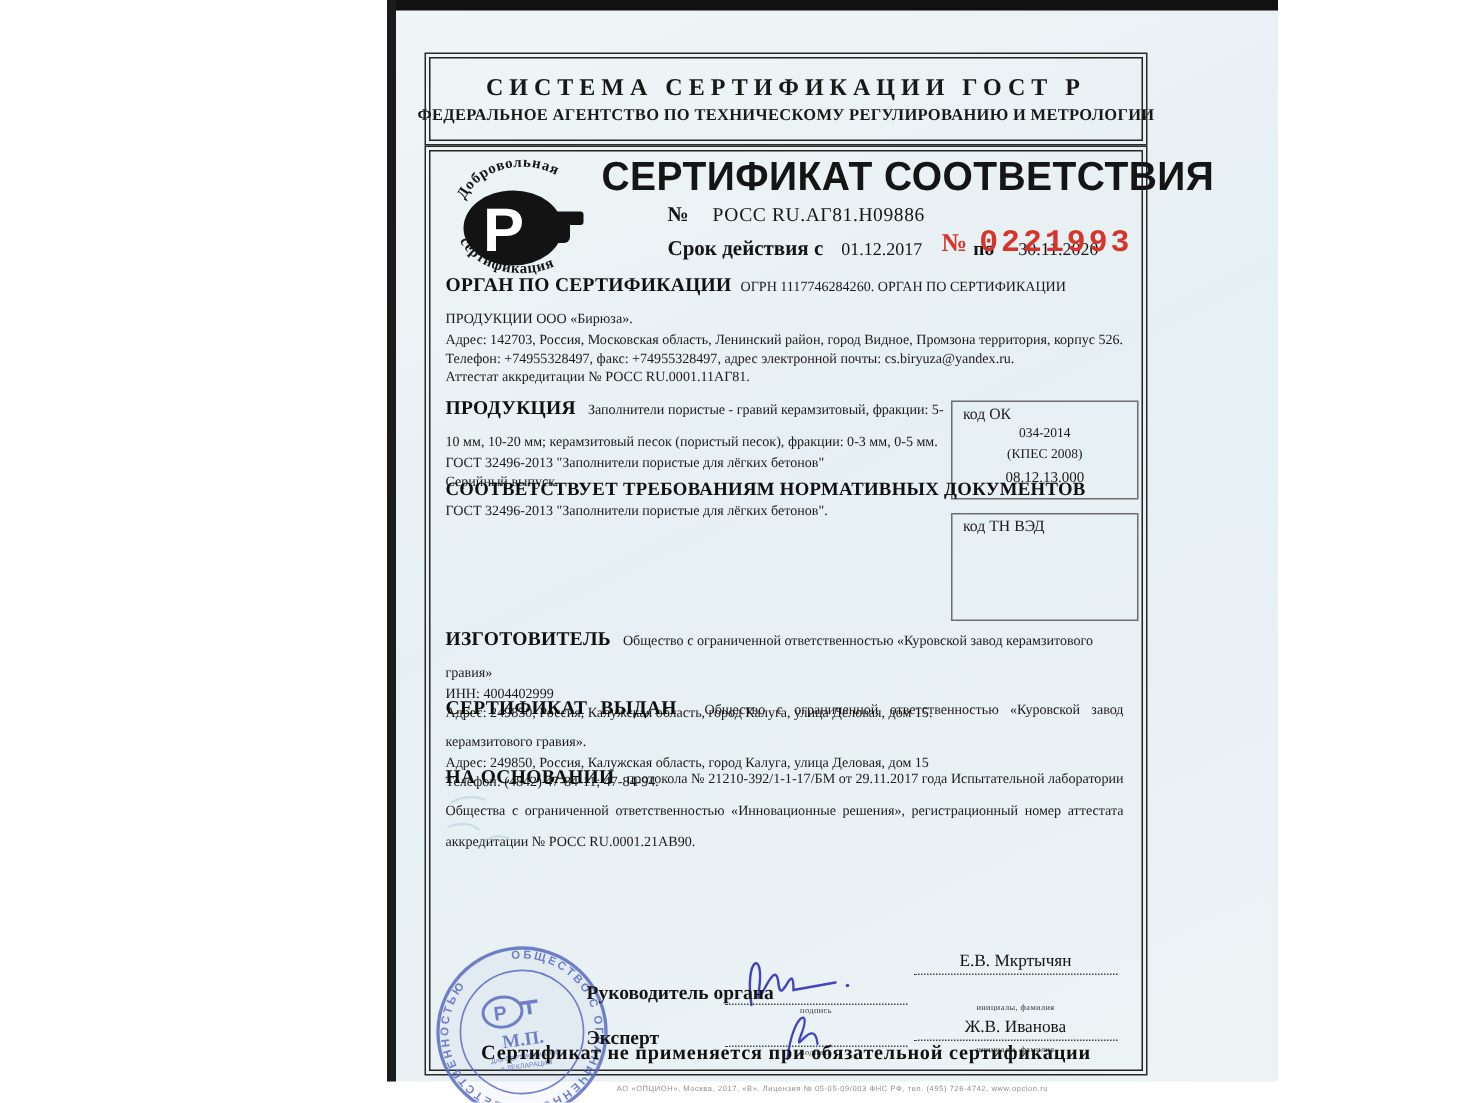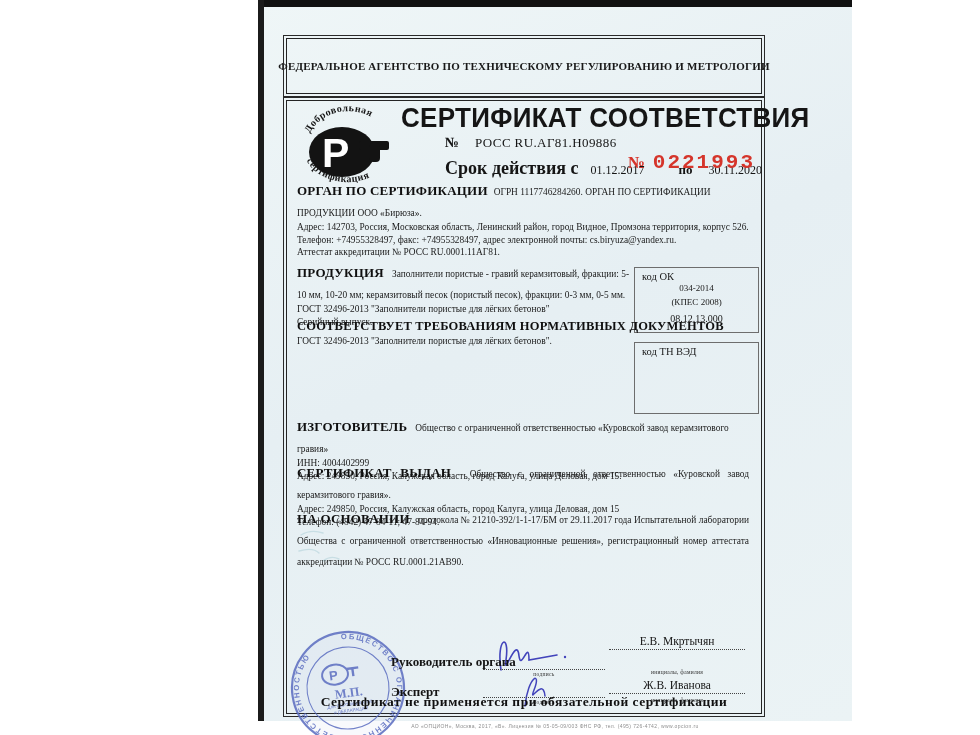--- a/index.html
+++ b/index.html
@@ -21,21 +21,21 @@
   .logo{position:absolute;left:10px;top:-4px;width:100px;height:94px;}
   .doc-title{
     position:absolute;left:114px;top:1px;width:370px;white-space:nowrap;
     font-family:"Liberation Sans", sans-serif;font-weight:700;font-size:26px;
     letter-spacing:0.3px;color:#151515;transform:scaleY(1.04);transform-origin:top left;
   }
   .no-row{position:absolute;left:158px;top:34px;font-size:13px;}
   .no-row .lbl{font-weight:700;font-size:14px;}
   .no-row .val{margin-left:16px;letter-spacing:0.4px;}
   .valid-row{position:absolute;left:158px;top:57px;font-size:12px;white-space:nowrap;}
-  .valid-row .lbl{font-weight:700;font-size:18px;}
+  .valid-row .lbl{font-weight:700;font-size:14px;}
   .valid-row .date1{margin-left:12px;}
   .valid-row .po{margin-left:34px;font-weight:700;font-size:13px;}
   .valid-row .date2{margin-left:16px;}
   .blank-no{
     position:absolute;right:6px;top:50px;color:#d5352b;white-space:nowrap;
   }
   .blank-no .nsign{font-weight:700;font-size:17px;font-family:"Liberation Serif",serif;margin-right:8px;}
   .blank-no .digits{font-family:"Liberation Mono", monospace;font-weight:700;font-size:21px;letter-spacing:2px;}
   .sec{position:absolute;left:10px;width:452px;line-height:1.32;}
   .sec-h{font-weight:700;font-size:13px;letter-spacing:0.2px;color:#101010;}
@@ -61,20 +61,21 @@
   .imprint{position:absolute;left:258px;top:723px;width:594px;text-align:center;font-size:5px;color:#8f8f8f;letter-spacing:0.4px;font-family:"Liberation Sans",sans-serif;}
 </style>
 </head>
 <body>
 
 <div class="scan">
   <div class="scan-topband"></div>
   <div class="scan-leftband"></div>
 
   <div class="frame frame-header">
+    <div class="hdr-line1">СИСТЕМА СЕРТИФИКАЦИИ ГОСТ Р</div>
     <div class="hdr-line2">ФЕДЕРАЛЬНОЕ АГЕНТСТВО ПО ТЕХНИЧЕСКОМУ РЕГУЛИРОВАНИЮ И МЕТРОЛОГИИ</div>
   </div>
 
   <div class="frame frame-main" style="position:absolute;">
 
     <svg class="logo" viewBox="0 0 100 94">
       <defs>
         <path id="arcTop" d="M 10 44 A 42 36 0 0 1 90 36" fill="none"></path>
         <path id="arcBot" d="M 8 60 A 44 34 0 0 0 90 66" fill="none"></path>
       </defs>

